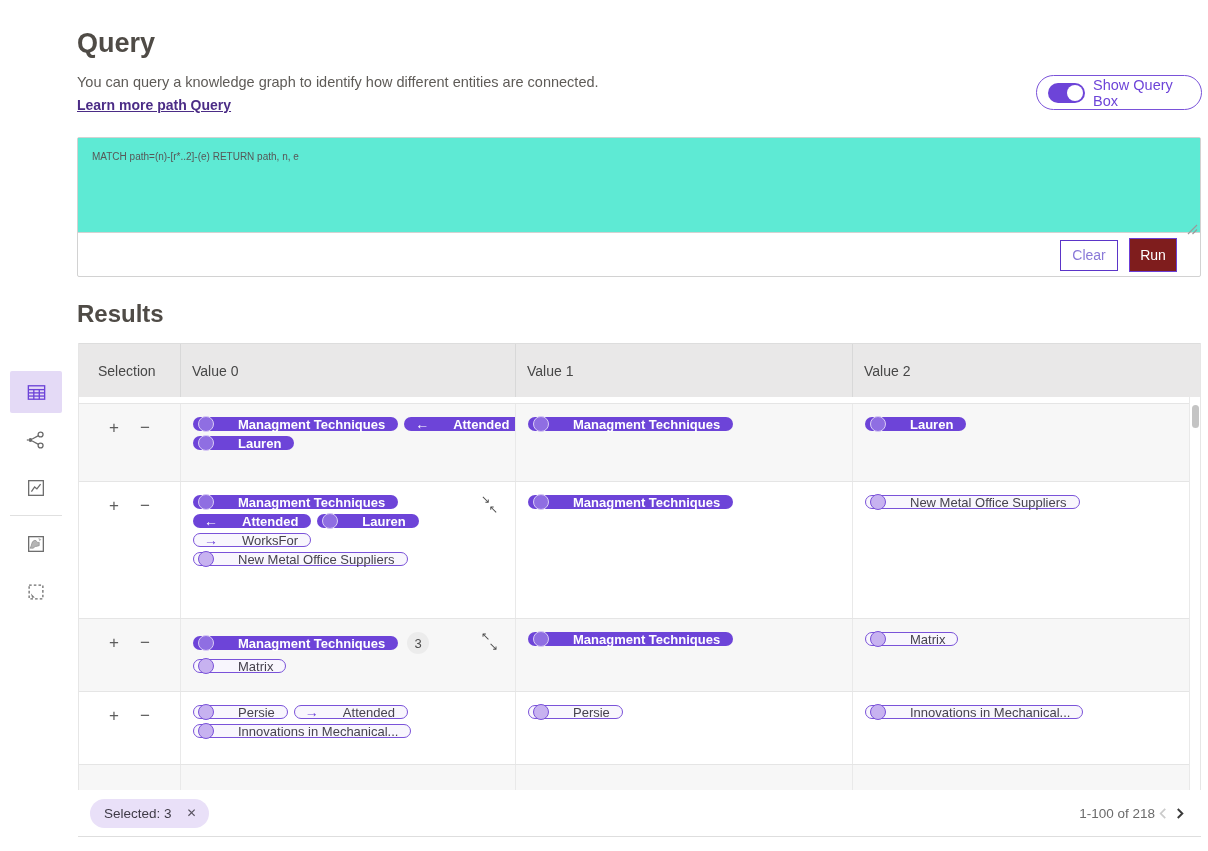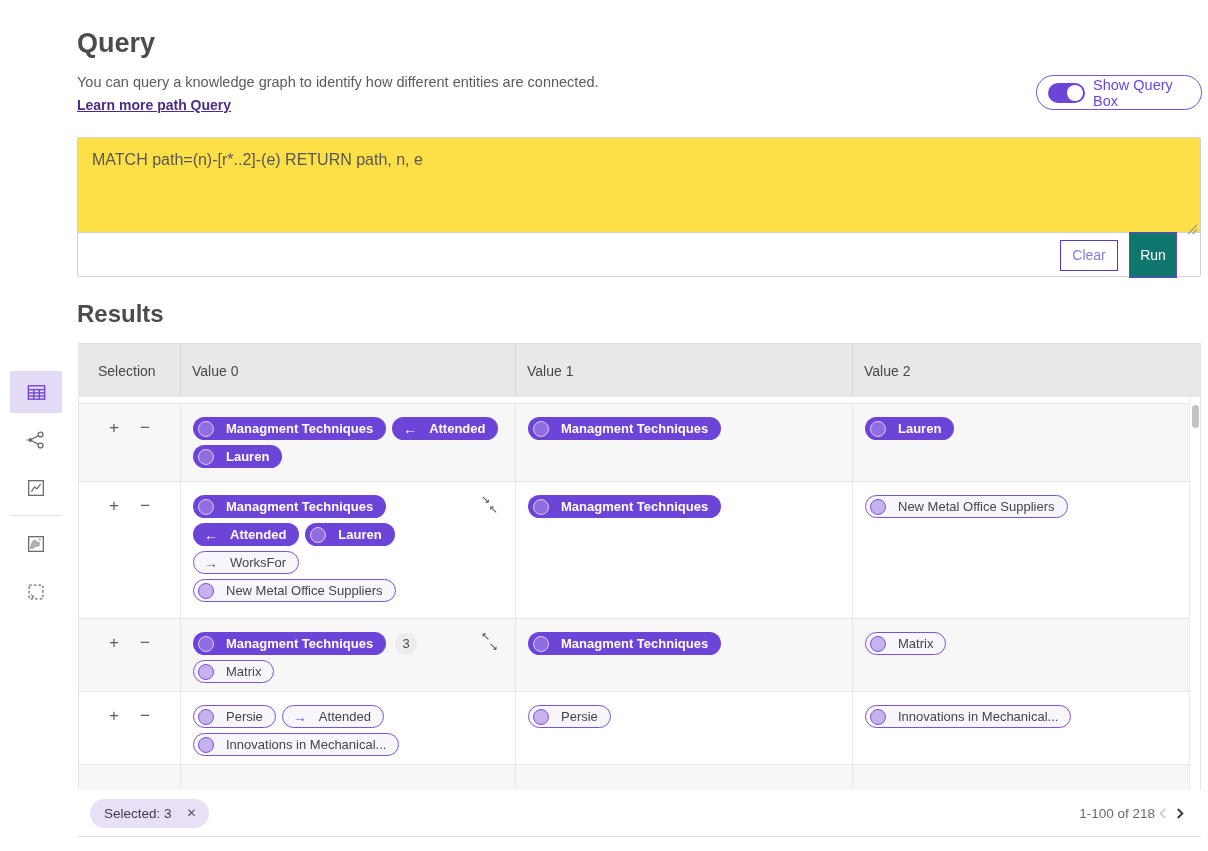--- a/index.html
+++ b/index.html
@@ -10,46 +10,46 @@
   .page-desc  { position:absolute; left:77px; top:74px; font-size:14.5px; color:#5e5b57; }
   .learn-link { position:absolute; left:77px; top:97px; font-size:14px; font-weight:700; color:#4b2c86; text-decoration:underline; cursor:pointer; }
 
   .toggle-pill { position:absolute; left:1036px; top:75px; width:166px; height:35px; border:1.5px solid #7a52d9; border-radius:18px; display:flex; align-items:center; gap:8px; padding-left:11px; cursor:pointer; background:#fff; }
   .switch { width:37px; height:20px; background:#6d44d8; border-radius:11px; position:relative; flex:0 0 auto; }
   .switch .knob { position:absolute; right:2px; top:2px; width:16px; height:16px; background:#fff; border-radius:50%; }
   .toggle-label { font-size:14.5px; color:#6d44d8; }
 
   
   .query-box { position:absolute; left:77px; top:137px; width:1124px; height:140px; border:1px solid #d2d2d2; border-radius:2px; background:#fff; }
-  .query-input { display:block; width:100%; height:95px; border:none; border-bottom:1px solid #d2d2d2; resize:none; outline:none; padding:13px 14px; font-family:"Liberation Sans",sans-serif; font-size:16px; color:#575757; background:#fde047; }
+  .query-input { display:block; width:100%; height:95px; border:none; border-bottom:1px solid #d2d2d2; resize:none; outline:none; padding:13px 14px; font-family:"Liberation Sans",sans-serif; font-size:10px; color:#575757; background:#5eead4; }
   .resize-handle { position:absolute; right:2px; top:83px; width:12px; height:12px; }
   .query-actions { height:44px; display:flex; justify-content:flex-end; align-items:center; gap:11px; padding-right:23px; }
   .btn-clear { min-width:58px; height:31px; background:#fff; border:1px solid #5b35c8; color:#8a79d8; font-size:14px; font-family:inherit; cursor:pointer; }
-  .btn-run   { min-width:48px; height:46px; background:#0f766e; border:1px solid #6b3ed6; color:#fff; font-size:14px; font-family:inherit; cursor:pointer; }
+  .btn-run   { min-width:48px; height:34px; background:#7f1d1d; border:1px solid #6b3ed6; color:#fff; font-size:14px; font-family:inherit; cursor:pointer; }
 
   
   .results-title { position:absolute; left:77px; top:300px; font-size:24px; font-weight:700; color:#4f4b46; }
 
   .table-wrap { position:absolute; left:78px; top:343px; width:1123px; height:447px; border-left:1px solid #e6e6e6; border-right:1px solid #e6e6e6; }
   .table-header { display:grid; grid-template-columns:101px 335px 337px 350px; height:54px; background:#e9e8e8; border-top:1px solid #ddd; }
   .th { display:flex; align-items:center; font-size:14px; color:#474747; padding-left:11px; border-left:1px solid #d8d8d8; }
   .th:first-child { border-left:none; padding-left:19px; }
 
   .rows { position:relative; }
   .sliver { height:6px; background:#fff; }
   .t-row { display:grid; grid-template-columns:101px 335px 337px 350px; border-top:1px solid #e5e5e5; background:#fff; }
   .t-row.alt { background:#f7f7f7; }
   .cell { position:relative; border-left:1px solid #e9e9e9; overflow:hidden; }
   .cell:first-child { border-left:none; }
   .cell.sel { padding:15px 0 0 30px; display:flex; gap:21px; align-items:flex-start; }
   .selbtn { font-size:17px; color:#5d5d5d; cursor:pointer; line-height:1; }
   .cell.val { padding:13px 8px 0 12px; }
   .line { display:flex; gap:6px; align-items:center; margin-bottom:5px; flex-wrap:nowrap; }
 
-  .pill { display:inline-flex; align-items:center; gap:12px; height:23px; padding:0 13px 0 5px; border-radius:13px; font-size:13px; white-space:nowrap; cursor:pointer; flex:0 0 auto; }
+  .pill { display:inline-flex; align-items:center; gap:24px; height:14px; padding:0 13px 0 5px; border-radius:13px; font-size:13px; white-space:nowrap; cursor:pointer; flex:0 0 auto; }
   .pill.solid { background:#6d44d8; color:#fff; font-weight:700; }
   .pill.outline { background:#f8f6fd; border:1.5px solid #7a52d9; color:#46424e; font-weight:400; padding:0 12px 0 4px; }
   .dot { width:16px; height:16px; border-radius:50%; flex:0 0 auto; }
   .dot.solid { background:#8f6ee2; border:1.5px solid #d9ccf6; }
   .dot.outline { background:#c7b2f0; border:1.5px solid #7a52d9; }
   .pill .arrow { font-size:14px; padding-left:6px; }
   .pill.outline .arrow { color:#6d44d8; }
 
   .badge { width:22px; height:22px; border-radius:50%; background:#ececec; color:#4c4c4c; font-size:13px; display:inline-flex; align-items:center; justify-content:center; margin-left:3px; flex:0 0 auto; }
 

